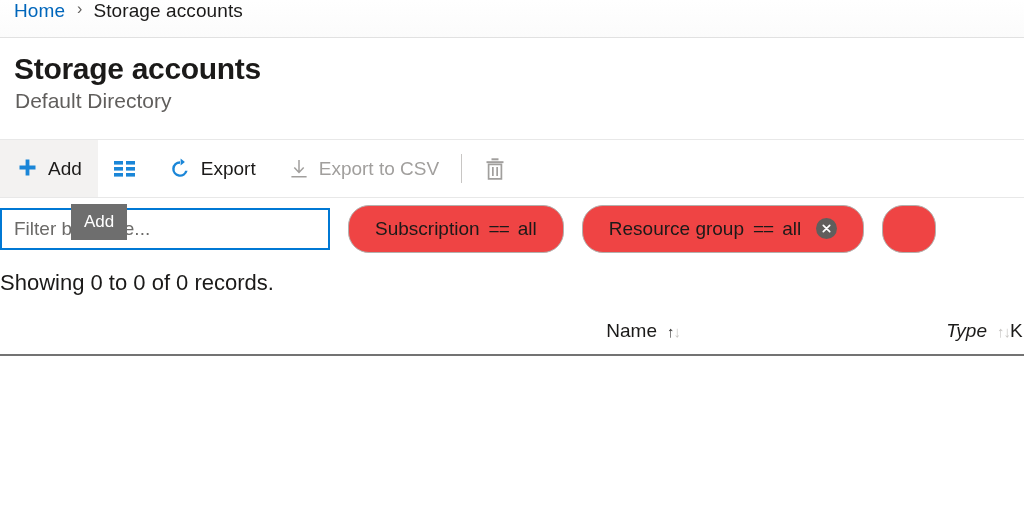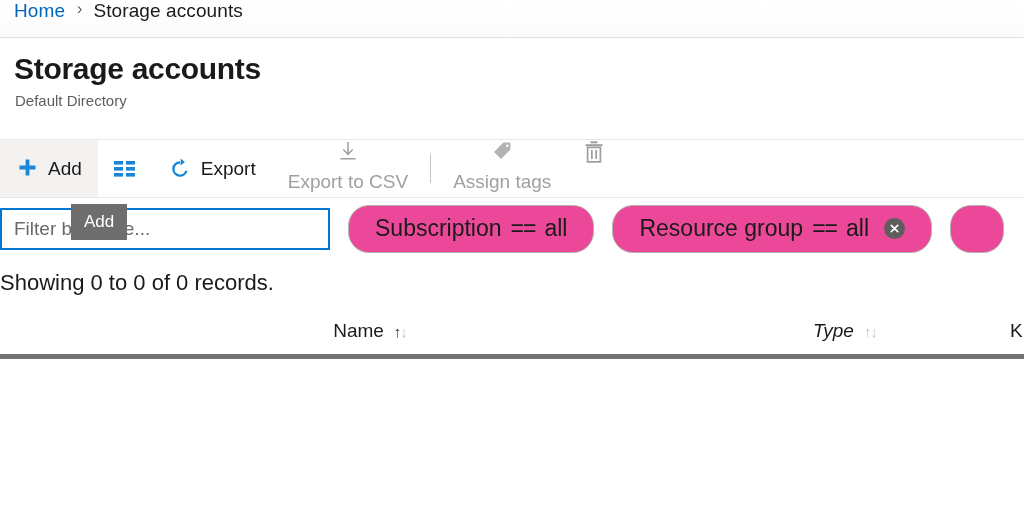--- a/index.html
+++ b/index.html
@@ -52,21 +52,21 @@
   }
   .page-title {
     font-size: 30px;
     font-weight: 700;
     letter-spacing: -0.3px;
     color: #1b1a19;
     line-height: 38px;
     margin: 0;
   }
   .page-subtitle {
-    font-size: 15px;
+    font-size: 21px;
     color: #605e5c;
     line-height: 22px;
     margin: 2px 0 0 1px;
   }
 
   
   .commandbar {
     height: 58px;
     box-sizing: border-box;
     display: flex;
@@ -87,21 +87,20 @@
     background: transparent;
     border: none;
     font-family: inherit;
   }
   .cmd.hovered {
     background: #f3f2f1;
   }
   .cmd.disabled {
     color: #a19f9d;
     cursor: default;
-    flex-direction: column;
   }
   .cmd-sep {
     width: 1px;
     background: #c8c6c4;
     margin: 14px 6px;
     flex: 0 0 1px;
   }
 
   .icon {
     display: inline-flex;
@@ -149,26 +148,26 @@
   }
   .filter-input::placeholder {
     color: #6b6a68;
     opacity: 1;
   }
   .pill {
     height: 48px;
     box-sizing: border-box;
     border: 1px solid #b3b0ad;
     border-radius: 21px;
-    background: #ec4899;
+    background: #ef4444;
     display: flex;
     align-items: center;
     gap: 9px;
     padding: 0 26px;
-    font-size: 23px;
+    font-size: 19px;
     color: #1b1a19;
     cursor: pointer;
     white-space: nowrap;
     flex: 0 0 auto;
   }
   .pill .eq {
     color: #1b1a19;
     letter-spacing: -1px;
   }
   .pill .val {
@@ -198,26 +197,26 @@
   }
 
   
   .grid {
     margin-top: 22px;
     width: 100%;
     border-collapse: collapse;
     table-layout: fixed;
   }
   .grid th {
-    text-align: center;
+    text-align: right;
     font-size: 19px;
     font-weight: 400;
     color: #1b1a19;
     padding: 0 0 12px 0;
-    border-bottom: 5px solid #737373;
+    border-bottom: 2px solid #737373;
     vertical-align: bottom;
     white-space: nowrap;
   }
   .th-inner {
     display: inline-flex;
     align-items: center;
     gap: 10px;
     cursor: pointer;
   }
   .sort-arrows {
@@ -284,29 +283,20 @@
     <span class="icon">
       <svg width="22" height="22" viewBox="0 0 22 22" aria-hidden="true">
         <path d="M11 2v12M6.3 9.6L11 14.4l4.7-4.8M3.4 18.8h15.2" stroke="#a19f9d" stroke-width="1.5" fill="none"></path>
       </svg>
     </span>
     <span>Export to CSV</span>
   </div>
 
   <div class="cmd-sep"></div>
 
-  <div class="cmd disabled">
-    <span class="icon">
-      <svg width="22" height="22" viewBox="0 0 22 22" aria-hidden="true">
-        <path d="M12.4 2.6H19.4V9.6L10 19 3 12z" fill="#b5b3b1"></path>
-        <circle cx="16.3" cy="5.7" r="1.25" fill="#ffffff"></circle>
-      </svg>
-    </span>
-    <span>Assign tags</span>
-  </div>
 
   <div class="cmd disabled">
     <span class="icon">
       <svg width="22" height="24" viewBox="0 0 22 24" aria-hidden="true">
         <rect x="7.5" y="1.3" width="7" height="2" fill="#a19f9d"></rect>
         <rect x="2.5" y="4.2" width="17" height="1.9" fill="#a19f9d"></rect>
         <path d="M4.6 7.4h12.8v14.4H4.6z" fill="none" stroke="#a19f9d" stroke-width="1.7"></path>
         <rect x="8" y="10" width="1.7" height="9" fill="#a19f9d"></rect>
         <rect x="12.3" y="10" width="1.7" height="9" fill="#a19f9d"></rect>
       </svg>

